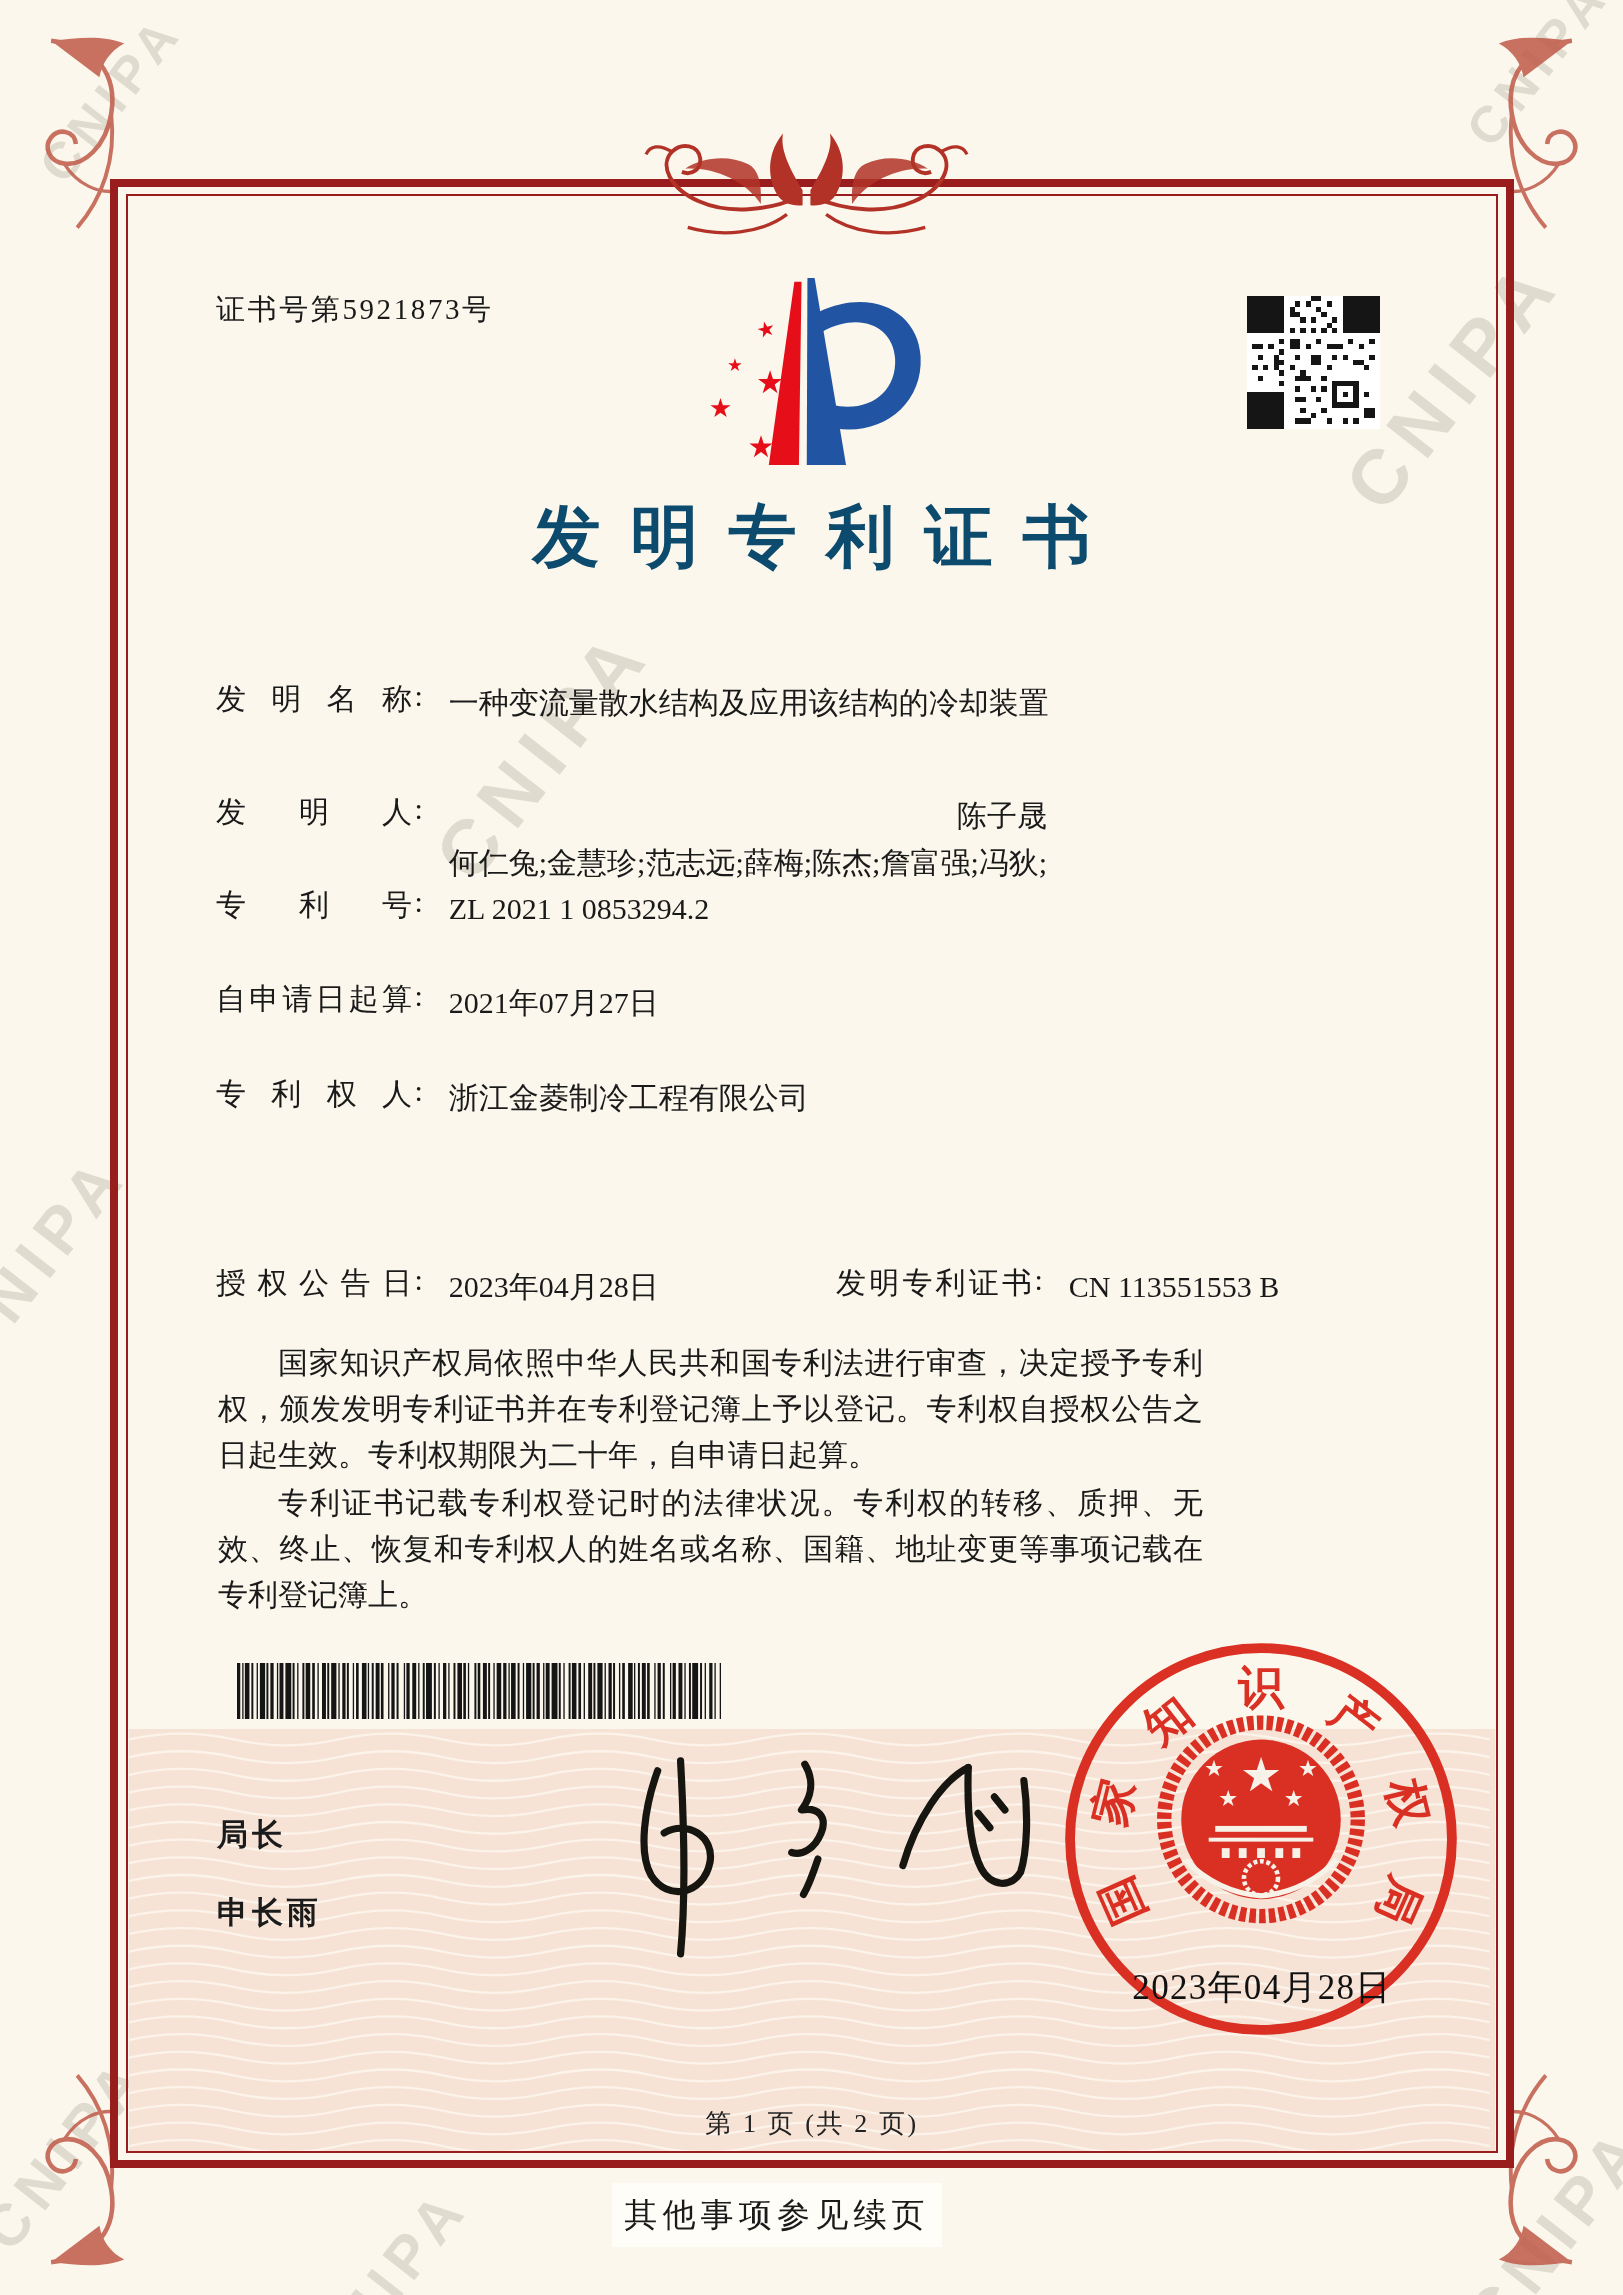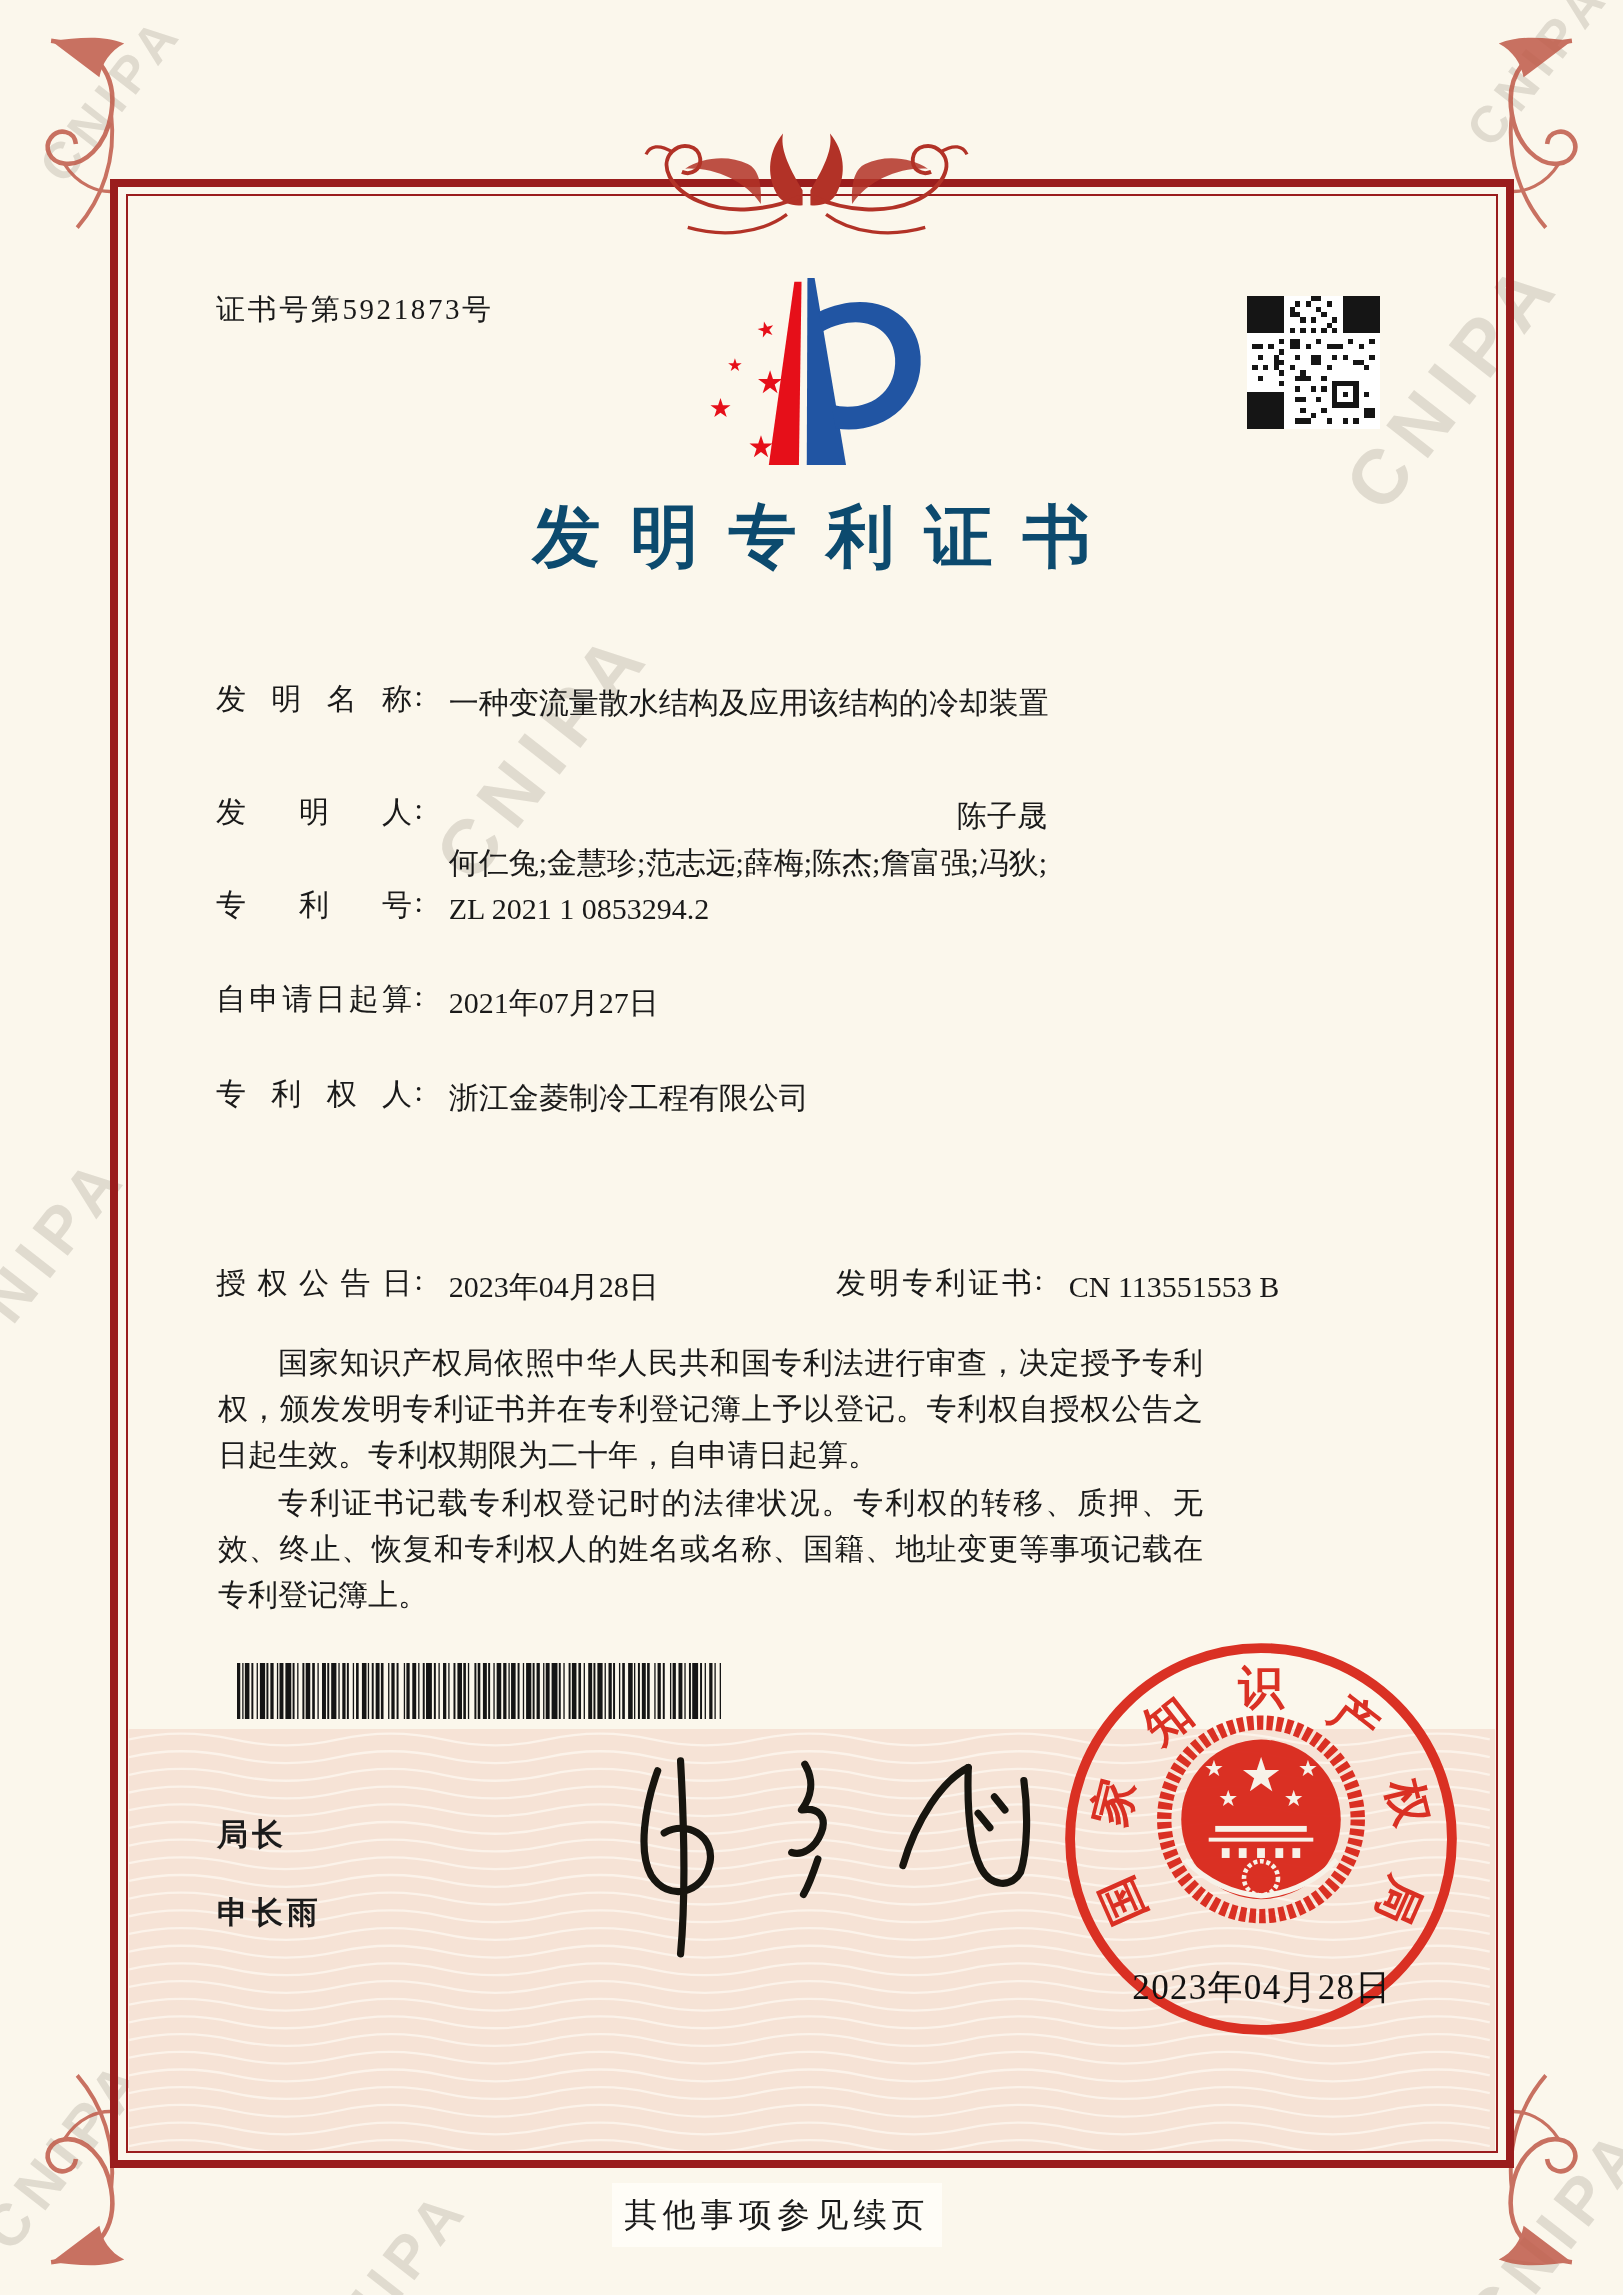--- a/index.html
+++ b/index.html
@@ -333,18 +333,19 @@
         <rect x="306" y="326" width="12" height="15"></rect>
           <rect x="334" y="326" width="12" height="15"></rect>
         <rect x="360" y="326" width="12" height="15"></rect>
       </g>
       <circle cx="312" cy="372" r="26" fill="#d9291c" stroke="#f8f3e9" stroke-width="7" stroke-dasharray="6 4"></circle>
       <path d="M196,344 Q246,394 312,399 Q378,394 428,344" fill="none" stroke="#f8f3e9" stroke-width="8"></path>
     </g>
   </svg>
   <div class="sealdate">2023年04月28日</div>
 
+  <div class="pageinfo">第 1 页 (共 2 页)</div>
 
   <div class="notebox"></div>
   <div class="notetext">其他事项参见续页</div>
 
 </div>
 
 
 </body></html>

